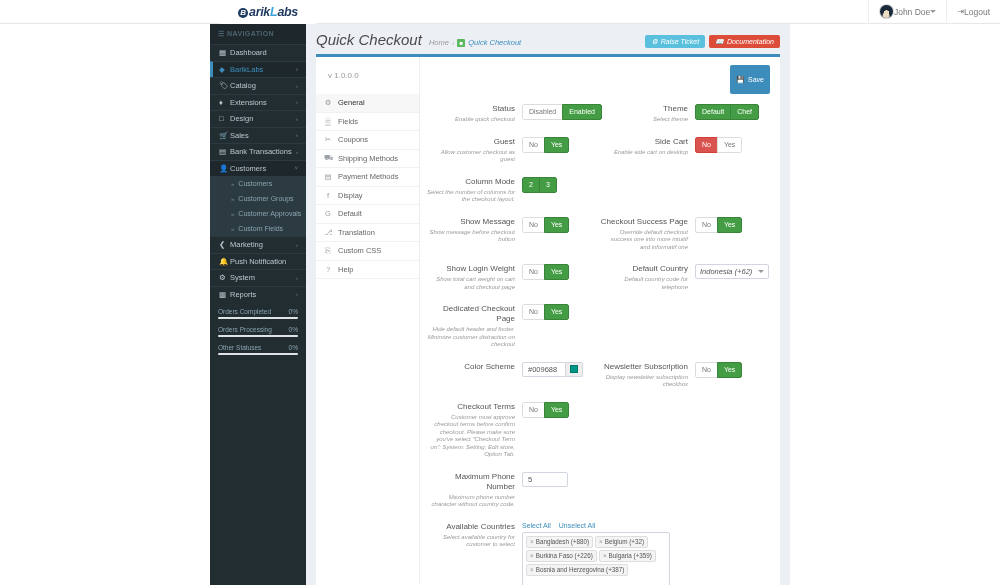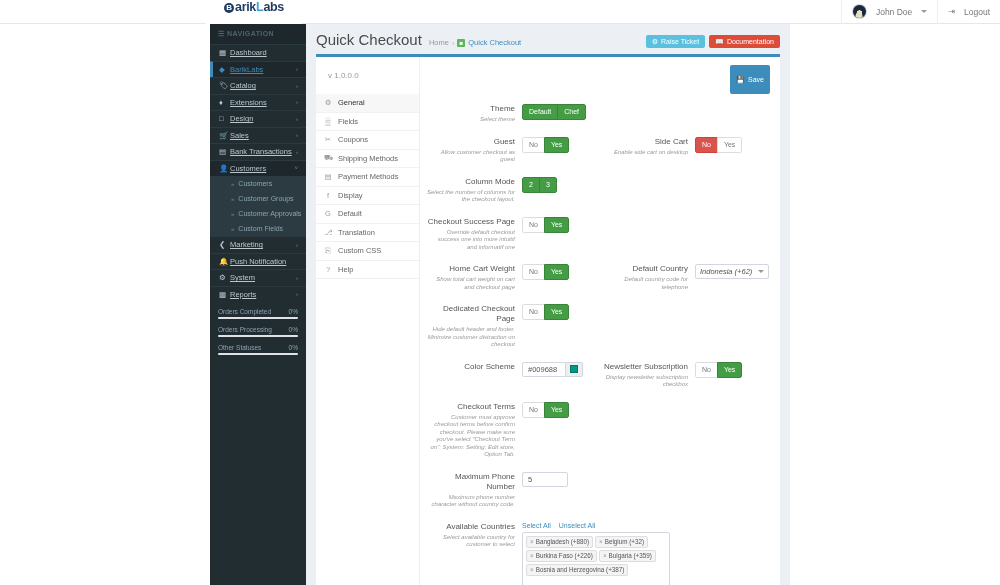--- a/index.html
+++ b/index.html
@@ -15,42 +15,42 @@
   .app { position: relative; width: 1000px; height: 585px; background:#fff; }
 
   
   .topbar {
     position: absolute; left: 0; top: 0; width: 1000px; height: 24px;
     background: #ffffff; border-bottom: 1px solid #e7e7e7;
     display: flex; align-items: center; justify-content: flex-end;
   }
   .topbar-right { display: flex; align-items: center; height: 24px; }
   .tb-item {
-    display: flex; align-items: center; gap: 9px;
+    display: flex; align-items: center; gap: 0;
     height: 24px; padding: 0 10px;
     color: #777; font-size: 8.5px; white-space: nowrap;
     border-left: 1px solid #eee;
   }
   .avatar {
     width: 15px; height: 15px; border-radius: 50%;
     background: radial-gradient(circle at 50% 62%, #f4e3c0 0 26%, #1b2a3a 27% 100%);
     border: 1px solid #cfd6dd; position: relative; overflow:hidden; flex:none;
   }
   .avatar::after{
     content:""; position:absolute; left:50%; top:52%; width:7px;height:9px;
     transform:translateX(-50%); border-radius:50% 50% 40% 40%;
     background:#e9dcc0;
   }
   .caret { width:0;height:0;border-left:3px solid transparent;border-right:3px solid transparent;border-top:3px solid #999; }
   .logout-ico { font-size: 8px; color:#777; }
 
   
   .logo-block {
-    position: absolute; left: 206px; top: 0; width: 96px; height: 24px;
-    background: #ffffff; display: flex; align-items: flex-start; justify-content: center;
+    position: absolute; left: 220px; top: 0; width: 96px; height: 24px;
+    background: #ffffff; display: flex; align-items: center; justify-content: center; font-style: italic;
   }
   .logo-text { font-size: 12.5px; font-weight: bold; color: #1f3a5f; letter-spacing: -0.3px; }
   .logo-text .b-circle {
     display: inline-block; width: 10px; height: 10px; border-radius: 50%;
     background: #1f3a5f; color: #fff; font-size: 8px; line-height: 10px;
     text-align: center; margin-right: 1px; vertical-align: 1px;
   }
   .logo-text .k-accent { color: #3aa3dd; }
 
   
@@ -61,21 +61,21 @@
   .nav-head {
     padding: 6px 8px; font-size: 7px; color: #4b646f; letter-spacing: .4px;
     text-transform: uppercase; font-weight: bold; background:#1e282c;
   }
   .nav-item {
     position: relative; display: flex; align-items: center;
     height: 16.5px; padding: 0 8px 0 9px; font-size: 7.5px; color: #b8c7ce;
     border-top: 1px solid #2b3a41;
   }
   .nav-item .ico { width: 11px; flex: none; font-size: 7.5px; color:#b8c7ce; }
-  .nav-item .lbl { flex: 1; white-space: nowrap; overflow:hidden;text-decoration:underline; }
+  .nav-item .lbl { flex: 1; white-space: nowrap; overflow:hidden; }
   .nav-item .arr { font-size: 6px; color: #7b8b94; }
   .nav-item.active { background: #1e282c; color: #fff; border-left: 3px solid #3c8dbc; padding-left: 6px; }
   .nav-item.active .ico, .nav-item.active .lbl { color: #3c8dbc; }
   .nav-item.open { background:#1e282c; }
   .nav-sub {
     display: flex; align-items: center; height: 15px; padding-left: 21px;
     font-size: 7px; color: #8aa4b1; background: #2c3b41;
   }
   .nav-sub .dot { margin-right: 4px; font-size: 6px; color:#6c8a98; }
 
@@ -83,21 +83,21 @@
   .prog-row { margin-bottom: 7px; }
   .prog-top { display: flex; justify-content: space-between; font-size: 6.5px; color: #8aa4b1; margin-bottom: 2px; }
   .prog-bar { height: 2px; background: #394a52; border-radius: 1px; }
   .prog-fill { height: 2px; background: #dfe3e6; border-radius: 1px; }
 
   
   .content {
     position: absolute; left: 306px; top: 24px; width: 484px; height: 561px;
     background: #ecf0f5;
   }
-  .page-head { padding: 8px 10px 6px 10px; display: flex; align-items: flex-start; }
+  .page-head { padding: 8px 10px 6px 10px; display: flex; align-items: flex-start; font-style: italic; }
   .page-title { font-size: 15px; color: #4a4a4a; font-weight: normal; margin-right: 7px; line-height: 16px; }
   .crumbs { display: flex; align-items: flex-end; gap: 3px; padding-top: 6px; font-size: 7.5px; }
   .crumbs a { color: #999; text-decoration: none; }
   .crumb-sep { color: #bbb; font-size: 7px; }
   .crumb-badge {
     display:inline-flex; align-items:center; justify-content:center;
     width: 8px; height: 8px; background: #5cb85c; color: #fff; font-size: 6px; border-radius:1px;
   }
   .crumb-cur { color: #3c8dbc; }
   .head-btns { margin-left: auto; display: flex; gap: 4px; padding-top: 3px; }
@@ -415,20 +415,32 @@
             <span class="tico">?</span>
             <span>Help</span>
           </div>
         </div>
 
         <div class="form-area">
 
           <div class="frow">
             <div class="fcell">
               <div class="flabels">
+                <div class="flabel">Status</div>
+                <div class="fhelp">Enable quick checkout</div>
+              </div>
+              <div class="fctl">
+                <span class="bgroup">
+                  <span class="bopt">Disabled</span>
+                  <span class="bopt sel-green">Enabled</span>
+                </span>
+              </div>
+            </div>
+            <div class="fcell">
+              <div class="flabels">
                 <div class="flabel">Theme</div>
                 <div class="fhelp">Select theme</div>
               </div>
               <div class="fctl">
                 <span class="bgroup">
                   <span class="bopt sel-green">Default</span>
                   <span class="bopt sel-green">Chef</span>
                 </span>
               </div>
             </div>
@@ -472,36 +484,48 @@
                   <span class="bopt sel-green">2</span>
                   <span class="bopt sel-green">3</span>
                 </span>
               </div>
             </div>
           </div>
 
           <div class="frow">
             <div class="fcell">
               <div class="flabels">
+                <div class="flabel">Show Message</div>
+                <div class="fhelp">Show message before checkout button</div>
+              </div>
+              <div class="fctl">
+                <span class="bgroup">
+                  <span class="bopt">No</span>
+                  <span class="bopt sel-green">Yes</span>
+                </span>
+              </div>
+            </div>
+            <div class="fcell">
+              <div class="flabels">
                 <div class="flabel">Checkout Success Page</div>
                 <div class="fhelp">Override default checkout success one into more intuitif and informatif one</div>
               </div>
               <div class="fctl">
                 <span class="bgroup">
                   <span class="bopt">No</span>
                   <span class="bopt sel-green">Yes</span>
                 </span>
               </div>
             </div>
           </div>
 
           <div class="frow">
             <div class="fcell">
               <div class="flabels">
-                <div class="flabel">Home Cart Weight</div>
+                <div class="flabel">Show Login Weight</div>
                 <div class="fhelp">Show total cart weight on cart and checkout page</div>
               </div>
               <div class="fctl">
                 <span class="bgroup">
                   <span class="bopt">No</span>
                   <span class="bopt sel-green">Yes</span>
                 </span>
               </div>
             </div>
             <div class="fcell">

